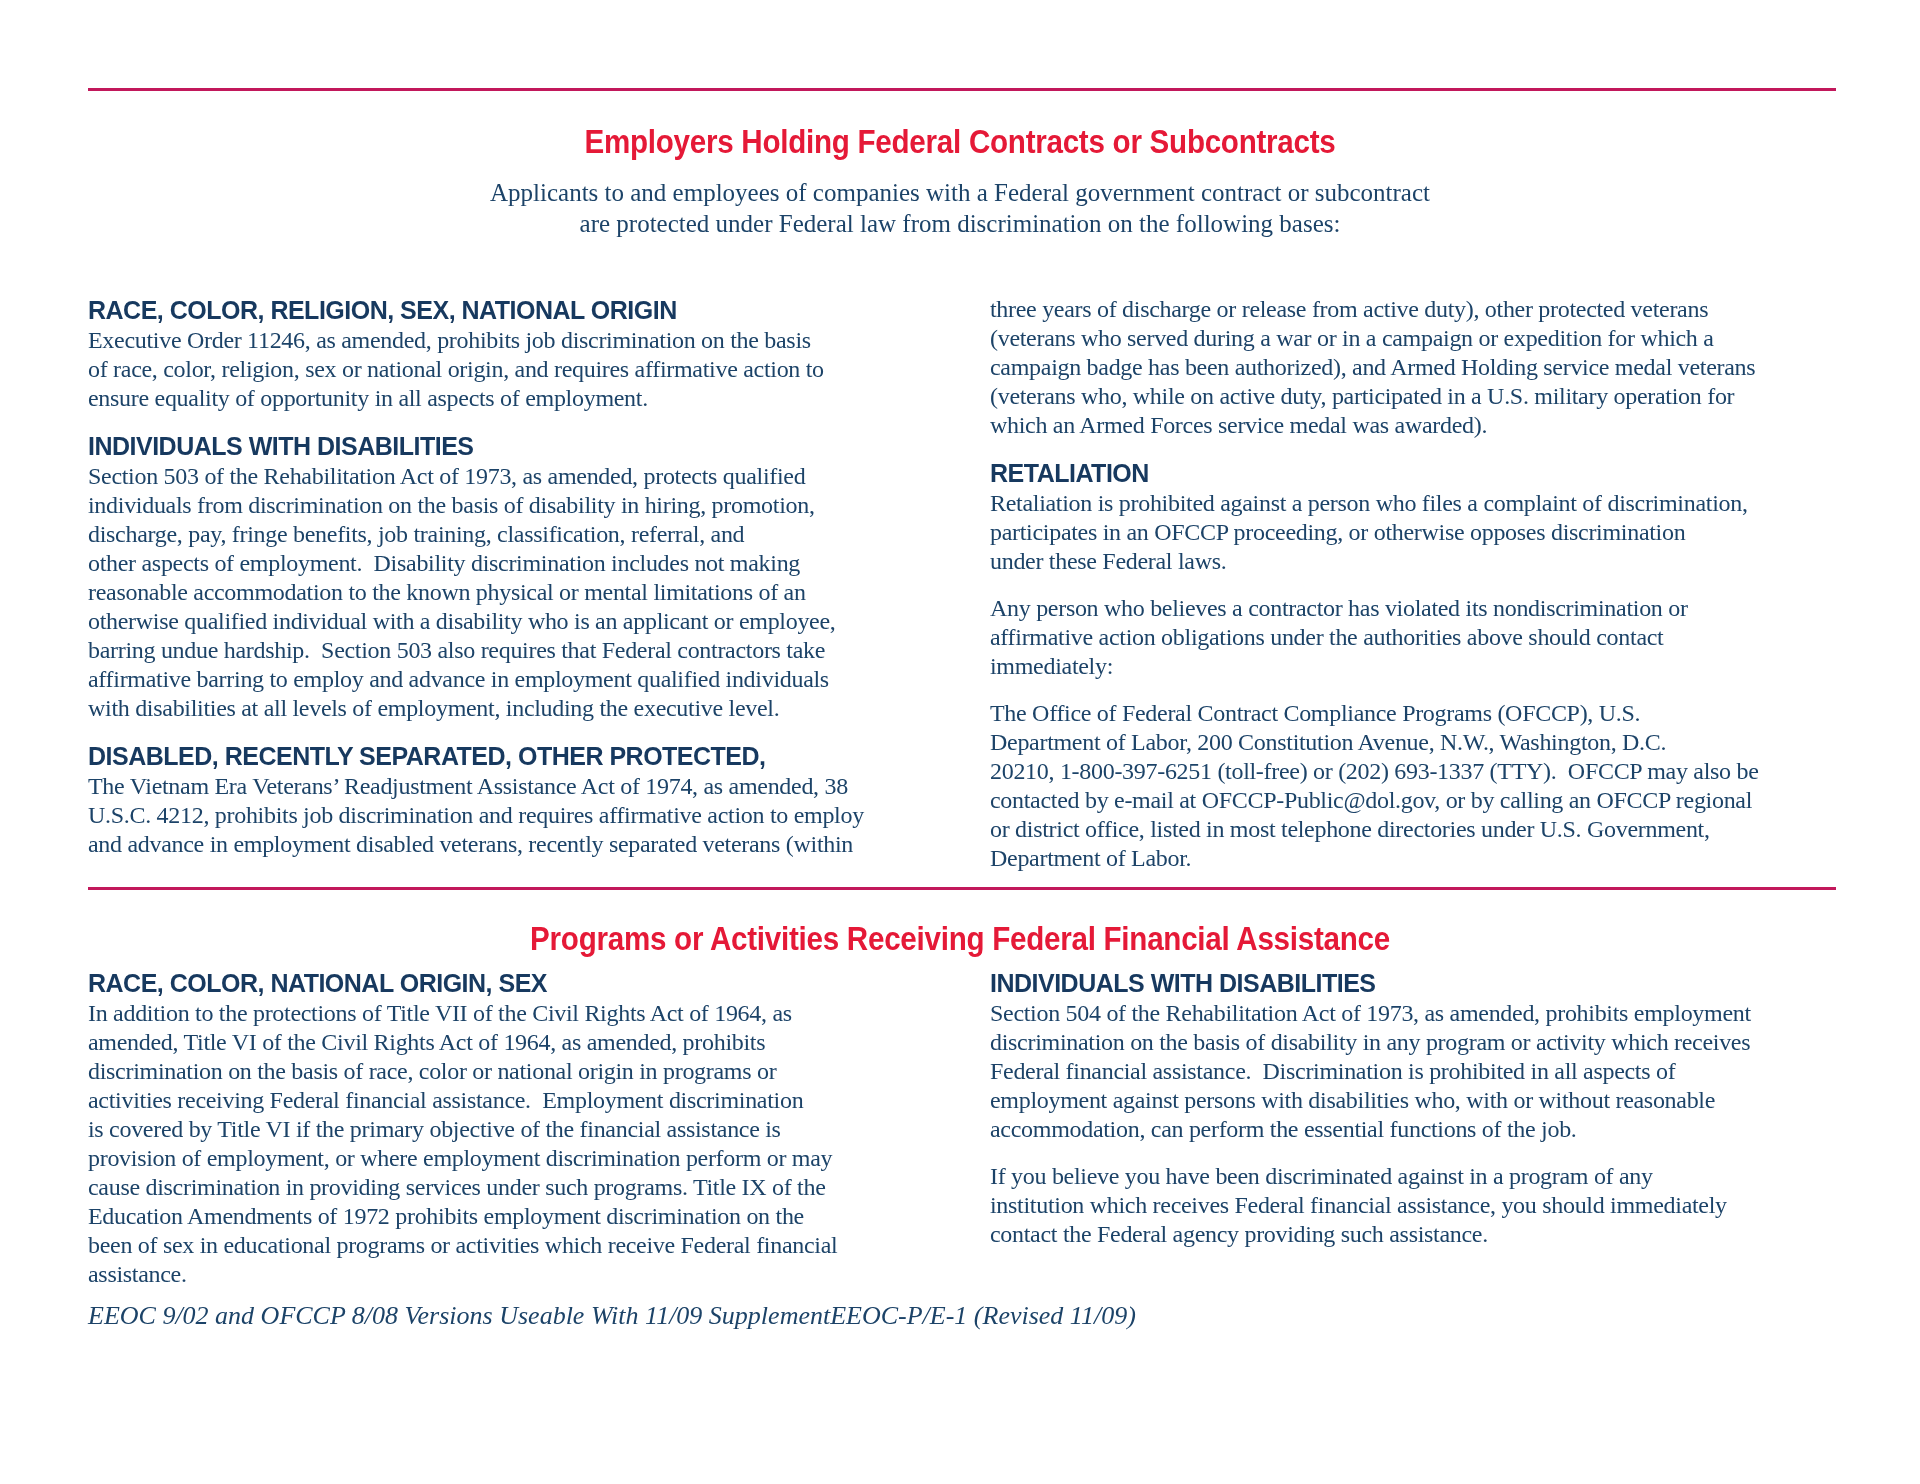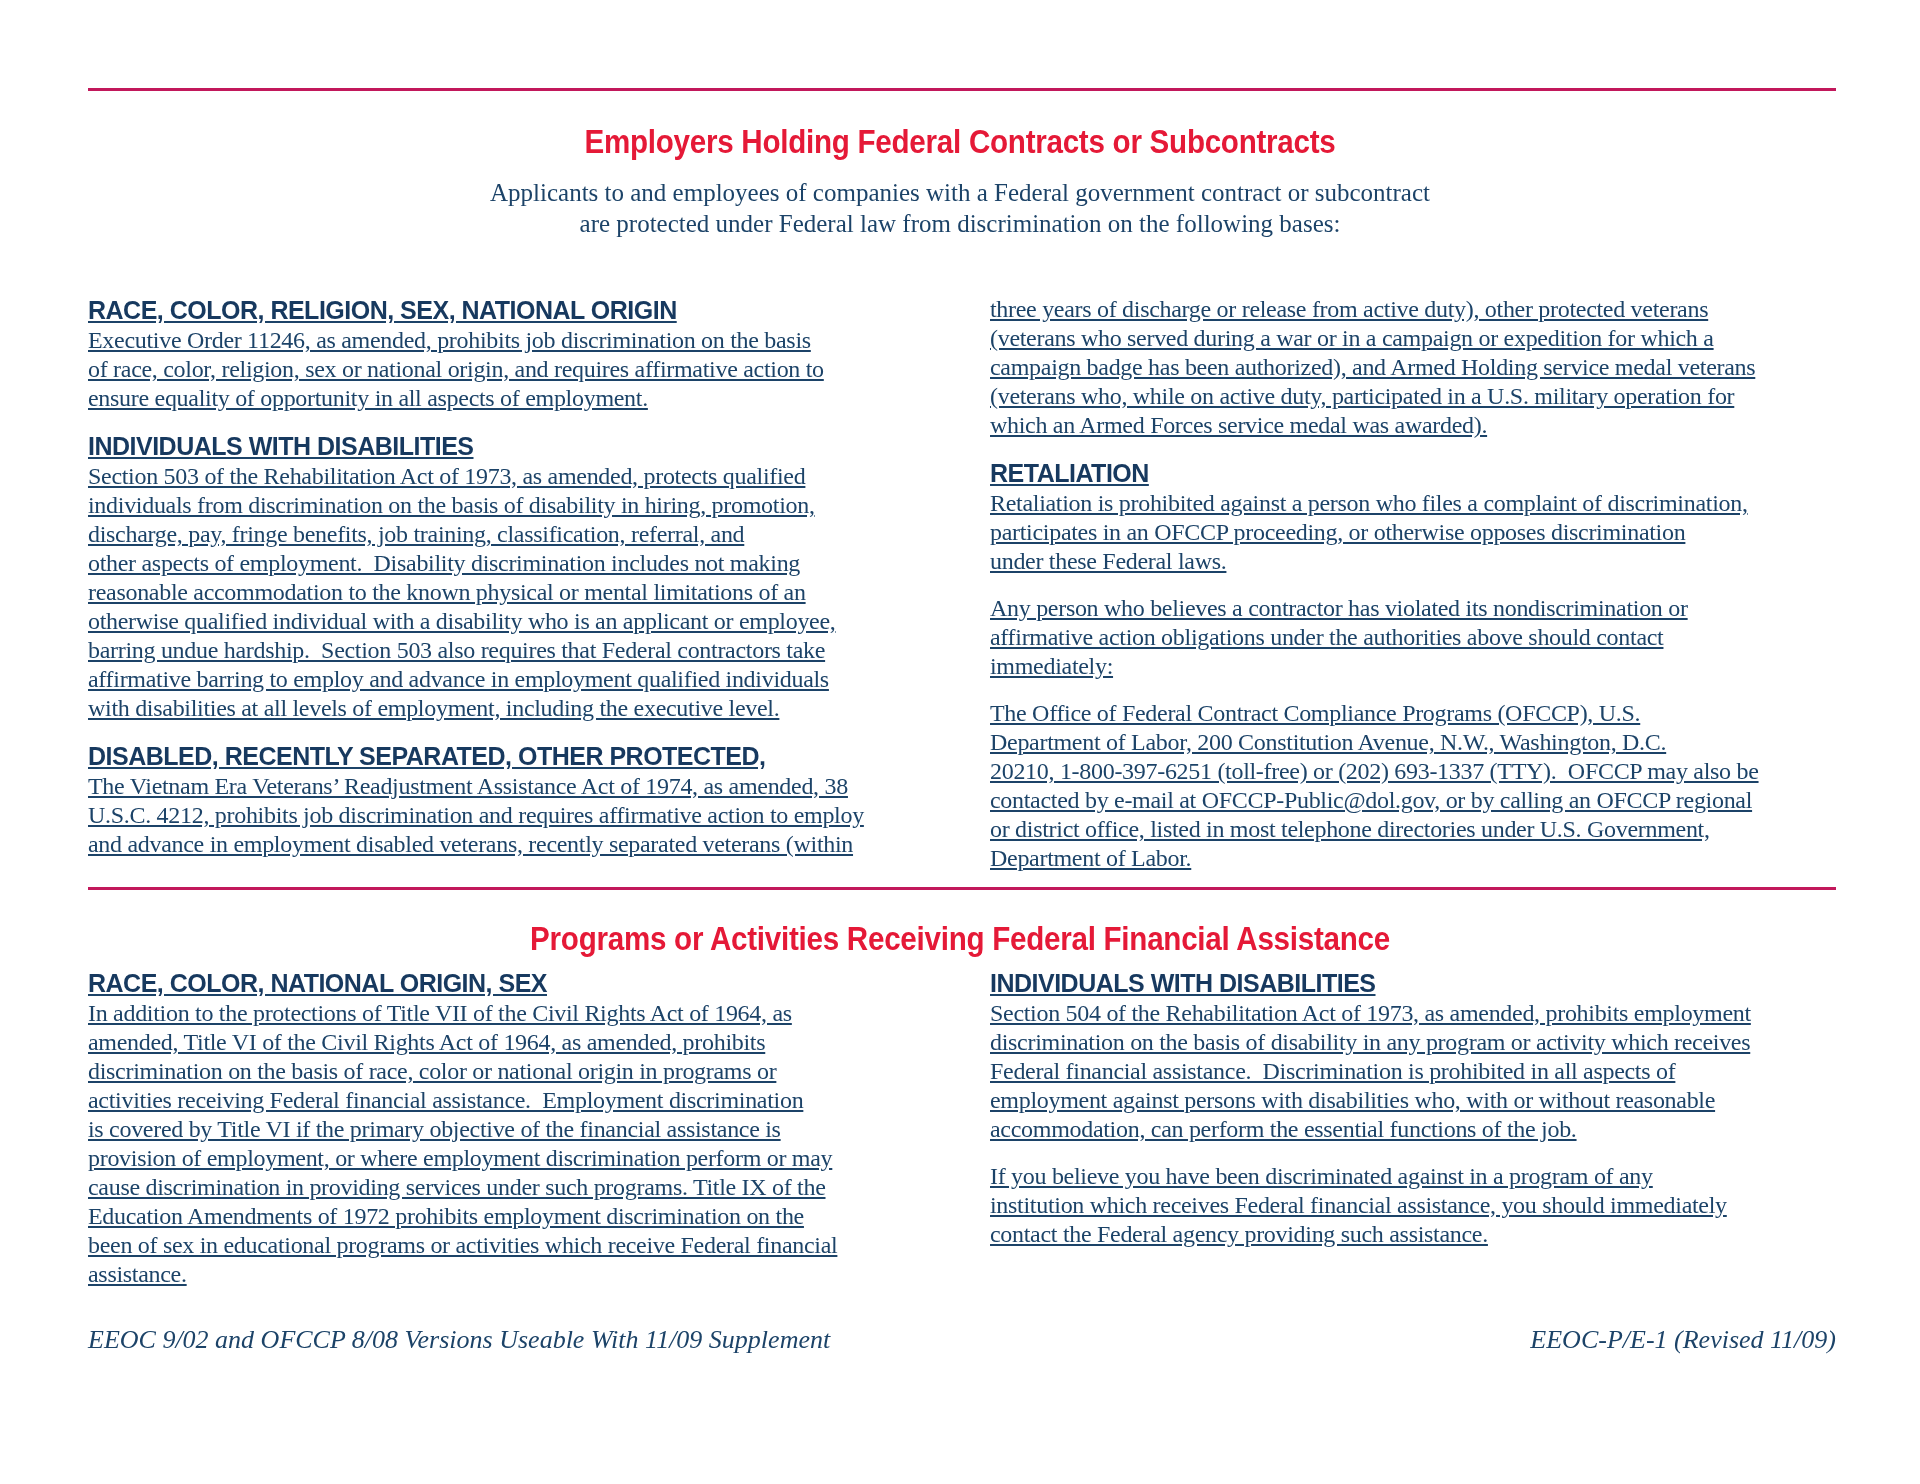--- a/index.html
+++ b/index.html
@@ -20,37 +20,37 @@
     margin:28px 0 0 0;
     font-family:"Liberation Sans", sans-serif;
     font-weight:bold;font-size:34px;line-height:44px;
     letter-spacing:-0.3px;color:var(--accent-red);
     text-align:center;transform:scaleX(0.87);
   }
   .title2{margin-top:26px;}
   .subtitle{margin-top:14px;text-align:center;font-size:25px;line-height:31px;color:var(--navy-body);}
   .columns{
     display:grid;grid-template-columns:1fr 1fr;column-gap:56px;
-    padding:0 84px 0 88px;margin-top:56px;text-decoration:underline;
+    padding:0 84px 0 88px;margin-top:56px;
   }
   .columns2{margin-top:8px;}
   .block{margin-bottom:18px;}
   .block:last-child{margin-bottom:0;}
   .col-heading{
     font-family:"Liberation Sans", sans-serif;font-weight:bold;
     font-size:25px;line-height:31px;letter-spacing:-0.5px;
     color:var(--navy-heading);white-space:pre;
   }
   .body-line{
     font-size:24px;line-height:29px;letter-spacing:-0.3px;
     color:var(--navy-body);white-space:pre;
   }
   .footer{
-    display:flex;justify-content:space-between;align-items:baseline;
-    padding:0 84px 0 88px;margin-top:35px;
+    display:flex;align-items:baseline;
+    padding:0 84px 0 88px;margin-top:11px;
     font-style:italic;font-size:26px;line-height:32px;color:var(--navy-body);
   }
 </style>
 </head>
 <body>
 
 <div class="page">
 
   <div class="rule rule-top"></div>
 

